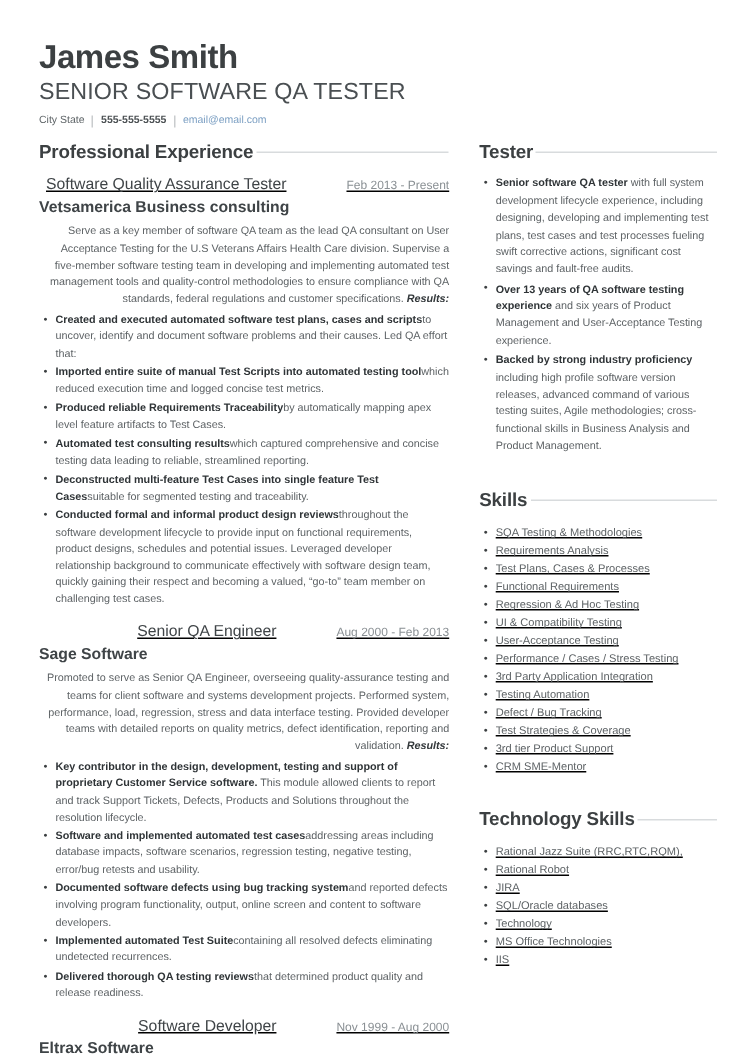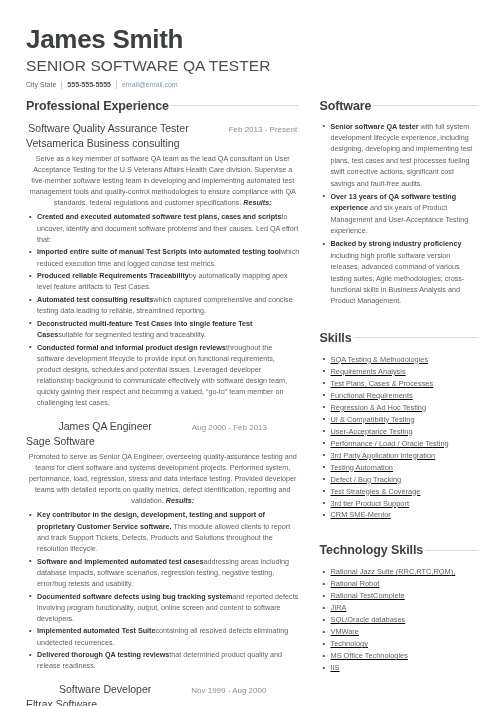--- a/index.html
+++ b/index.html
@@ -11,21 +11,21 @@
   }
   .page {
     width: 500px;
     height: 706px;
     background: #fff;
     padding: 26px 22px 10px 26px;
     position: relative;
     overflow: hidden;
   }
   .name {
-    font-size: 26px;
+    font-size: 22px;
     font-weight: bold;
     color: #3c4042;
     letter-spacing: -0.3px;
     line-height: 1.05;
   }
   .title {
     font-size: 15.5px;
     color: #4a4f52;
     letter-spacing: 0.1px;
     margin-top: 4px;
@@ -75,46 +75,47 @@
   .sec-head .rule {
     flex: 1;
     height: 1px;
     background: #d8dbdd;
   }
 
   .job { margin-top: 11px; }
   .job:first-of-type { margin-top: 9px; }
   .job-row {
     display: flex;
-    justify-content: center;
+    justify-content: flex-end;
     align-items: baseline;
+    text-decoration: underline;
   }
   .job-title {
     font-size: 10.5px;
     color: #3f4447;
     font-weight: 400;
   }
   .job-date {
     font-size: 8px;
     color: #8a9094;
     white-space: nowrap;
     padding-left: 40px;
   }
   .job-company {
     font-size: 10.5px;
     color: #3f4447;
     margin-top: 3px;
-    font-weight: 400;
+    font-weight: 700;
   }
   .job-desc {
     font-size: 7.2px;
     color: #5d6265;
     line-height: 1.55;
     margin-top: 4px;
-    text-align: center;
+    text-align: right;
   }
   .job-desc b { color: #33383b; font-weight: bold; font-style: italic; }
 
   ul.bullets {
     margin: 3px 0 0 0;
     padding-left: 11px;
     list-style: none;
   }
   ul.bullets > li {
     font-size: 7.2px;
@@ -215,21 +216,21 @@
               <li><b>Created and executed automated software test plans, cases and scripts</b>to uncover, identify and document software problems and their causes. Led QA effort that:</li>
               <li><b>Imported entire suite of manual Test Scripts into automated testing tool</b>which reduced execution time and logged concise test metrics.</li>
               <li><b>Produced reliable Requirements Traceability</b>by automatically mapping apex level feature artifacts to Test Cases.</li>
               <li><b>Automated test consulting results</b>which captured comprehensive and concise testing data leading to reliable, streamlined reporting.</li>
               <li><b>Deconstructed multi-feature Test Cases into single feature Test Cases</b>suitable for segmented testing and traceability.</li>
               <li><b>Conducted formal and informal product design reviews</b>throughout the software development lifecycle to provide input on functional requirements, product designs, schedules and potential issues. Leveraged developer relationship background to communicate effectively with software design team, quickly gaining their respect and becoming a valued, “go-to” team member on challenging test cases.</li>
             </ul>
           </div>
           <div class="job">
             <div class="job-row">
-              <div class="job-title">James QA Engineer</div>
+              <div class="job-title">Senior QA Engineer</div>
               <div class="job-date">Aug 2000 - Feb 2013</div>
             </div>
             <div class="job-company">Sage Software</div>
             <p class="job-desc">Promoted to serve as Senior QA Engineer, overseeing quality-assurance testing and teams for client software and systems development projects. Performed system, performance, load, regression, stress and data interface testing. Provided developer teams with detailed reports on quality metrics, defect identification, reporting and validation. <b>Results:</b></p>
             <ul class="bullets">
               <li><b>Key contributor in the design, development, testing and support of proprietary Customer Service software.</b> This module allowed clients to report and track Support Tickets, Defects, Products and Solutions throughout the resolution lifecycle.</li>
               <li><b>Software and implemented automated test cases</b>addressing areas including database impacts, software scenarios, regression testing, negative testing, error/bug retests and usability.</li>
               <li><b>Documented software defects using bug tracking system</b>and reported defects involving program functionality, output, online screen and content to software developers.</li>
               <li><b>Implemented automated Test Suite</b>containing all resolved defects eliminating undetected recurrences.</li>
               <li><b>Delivered thorough QA testing reviews</b>that determined product quality and release readiness.</li>
@@ -240,21 +241,21 @@
               <div class="job-title">Software Developer</div>
               <div class="job-date">Nov 1999 - Aug 2000</div>
             </div>
             <div class="job-company">Eltrax Software</div>
           </div>
         </div>
     </div>
 
     <div class="col-right">
       <div class="sec-head">
-        <h2>Software</h2>
+        <h2>Tester</h2>
         <span class="rule"></span>
       </div>
       <ul class="sum-list" id="summary-container">
           <li><b>Senior software QA tester</b> with full system development lifecycle experience, including designing, developing and implementing test plans, test cases and test processes fueling swift corrective actions, significant cost savings and fault-free audits.</li>
           <li><b>Over 13 years of QA software testing experience</b> and six years of Product Management and User-Acceptance Testing experience.</li>
           <li><b>Backed by strong industry proficiency</b> including high profile software version releases, advanced command of various testing suites, Agile methodologies; cross-functional skills in Business Analysis and Product Management.</li>
         </ul>
 
       <div class="spacer-md"></div>
 
@@ -263,42 +264,40 @@
         <span class="rule"></span>
       </div>
       <ul class="skill-list" id="skills-container">
           <li>SQA Testing &amp; Methodologies</li>
           <li>Requirements Analysis</li>
           <li>Test Plans, Cases &amp; Processes</li>
           <li>Functional Requirements</li>
           <li>Regression &amp; Ad Hoc Testing</li>
           <li>UI &amp; Compatibility Testing</li>
           <li>User-Acceptance Testing</li>
-          <li>Performance / Load / Oracle Testing</li>
+          <li>Performance / Cases / Stress Testing</li>
           <li>3rd Party Application Integration</li>
           <li>Testing Automation</li>
           <li>Defect / Bug Tracking</li>
           <li>Test Strategies &amp; Coverage</li>
           <li>3rd tier Product Support</li>
           <li>CRM SME-Mentor</li>
         </ul>
 
       <div class="spacer-md"></div>
 
       <div class="sec-head">
         <h2>Technology Skills</h2>
         <span class="rule"></span>
       </div>
       <ul class="skill-list" id="tech-container">
           <li>Rational Jazz Suite (RRC,RTC,RQM),</li>
           <li>Rational Robot</li>
-          <li>Rational TestComplete</li>
           <li>JIRA</li>
           <li>SQL/Oracle databases</li>
-          <li>VMWare</li>
           <li>Technology</li>
           <li>MS Office Technologies</li>
           <li>IIS</li>
         </ul>
     </div>
 
   </div>
 </div>
 
 </body></html>

